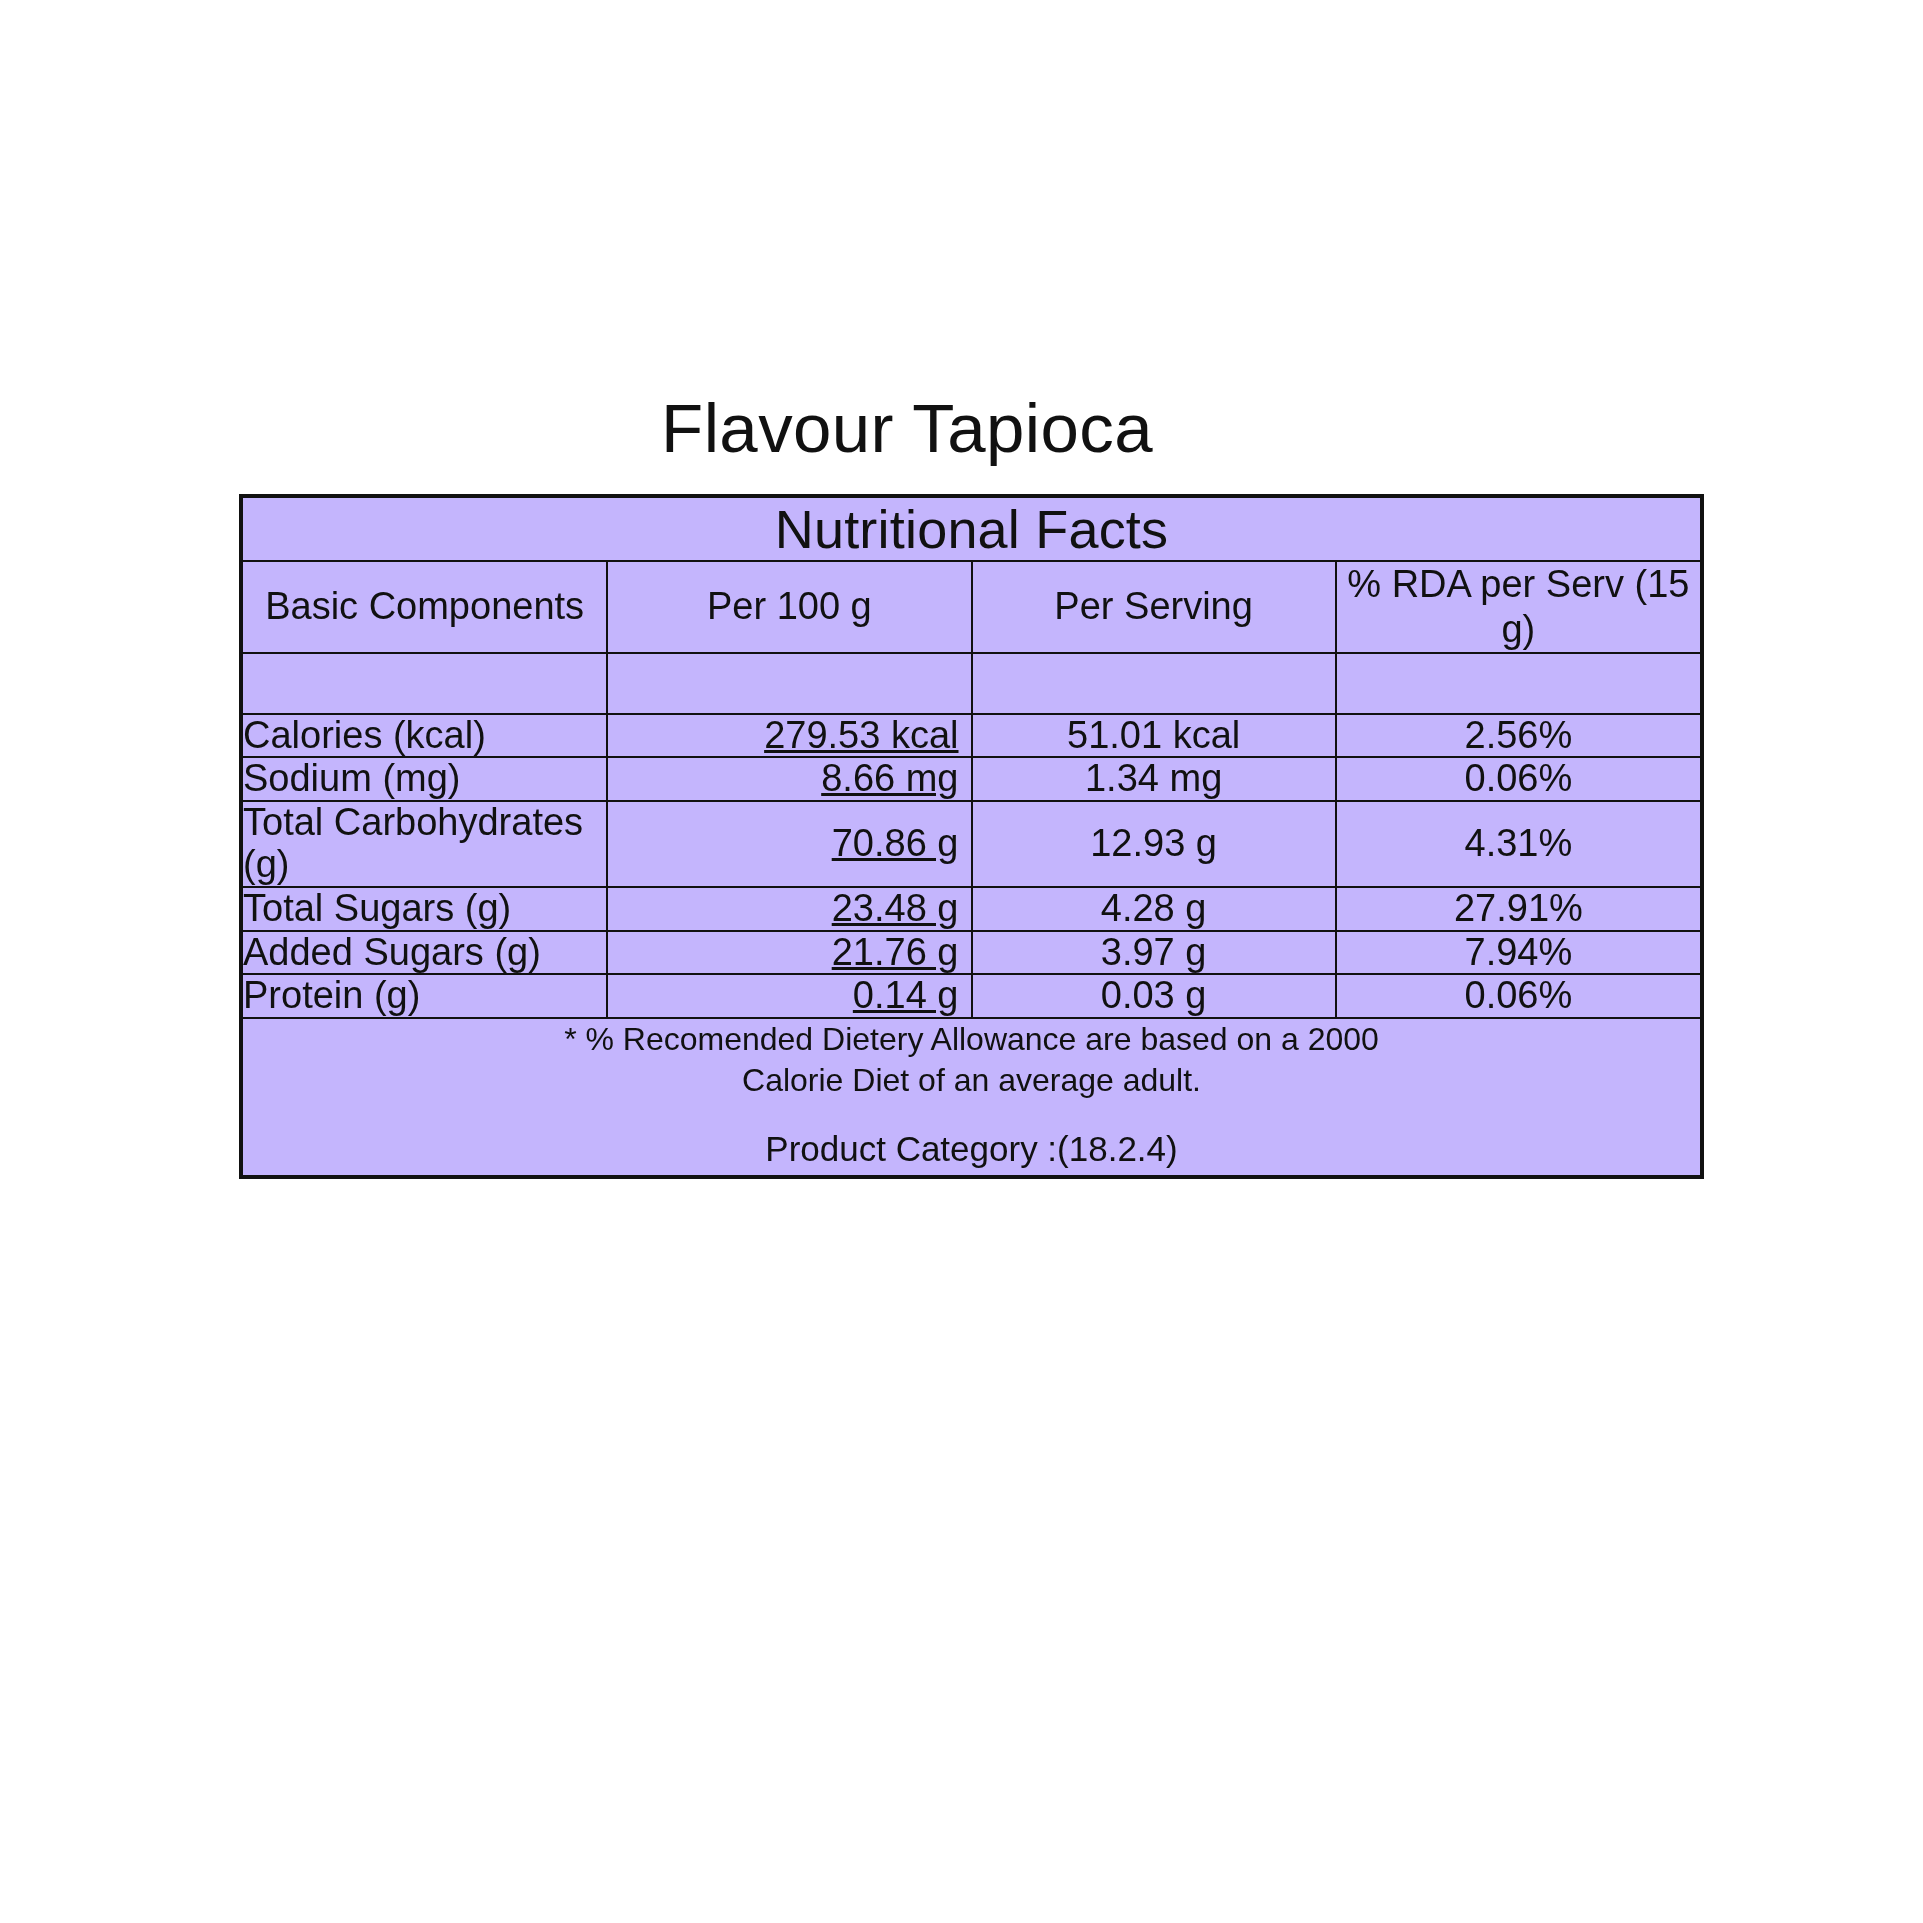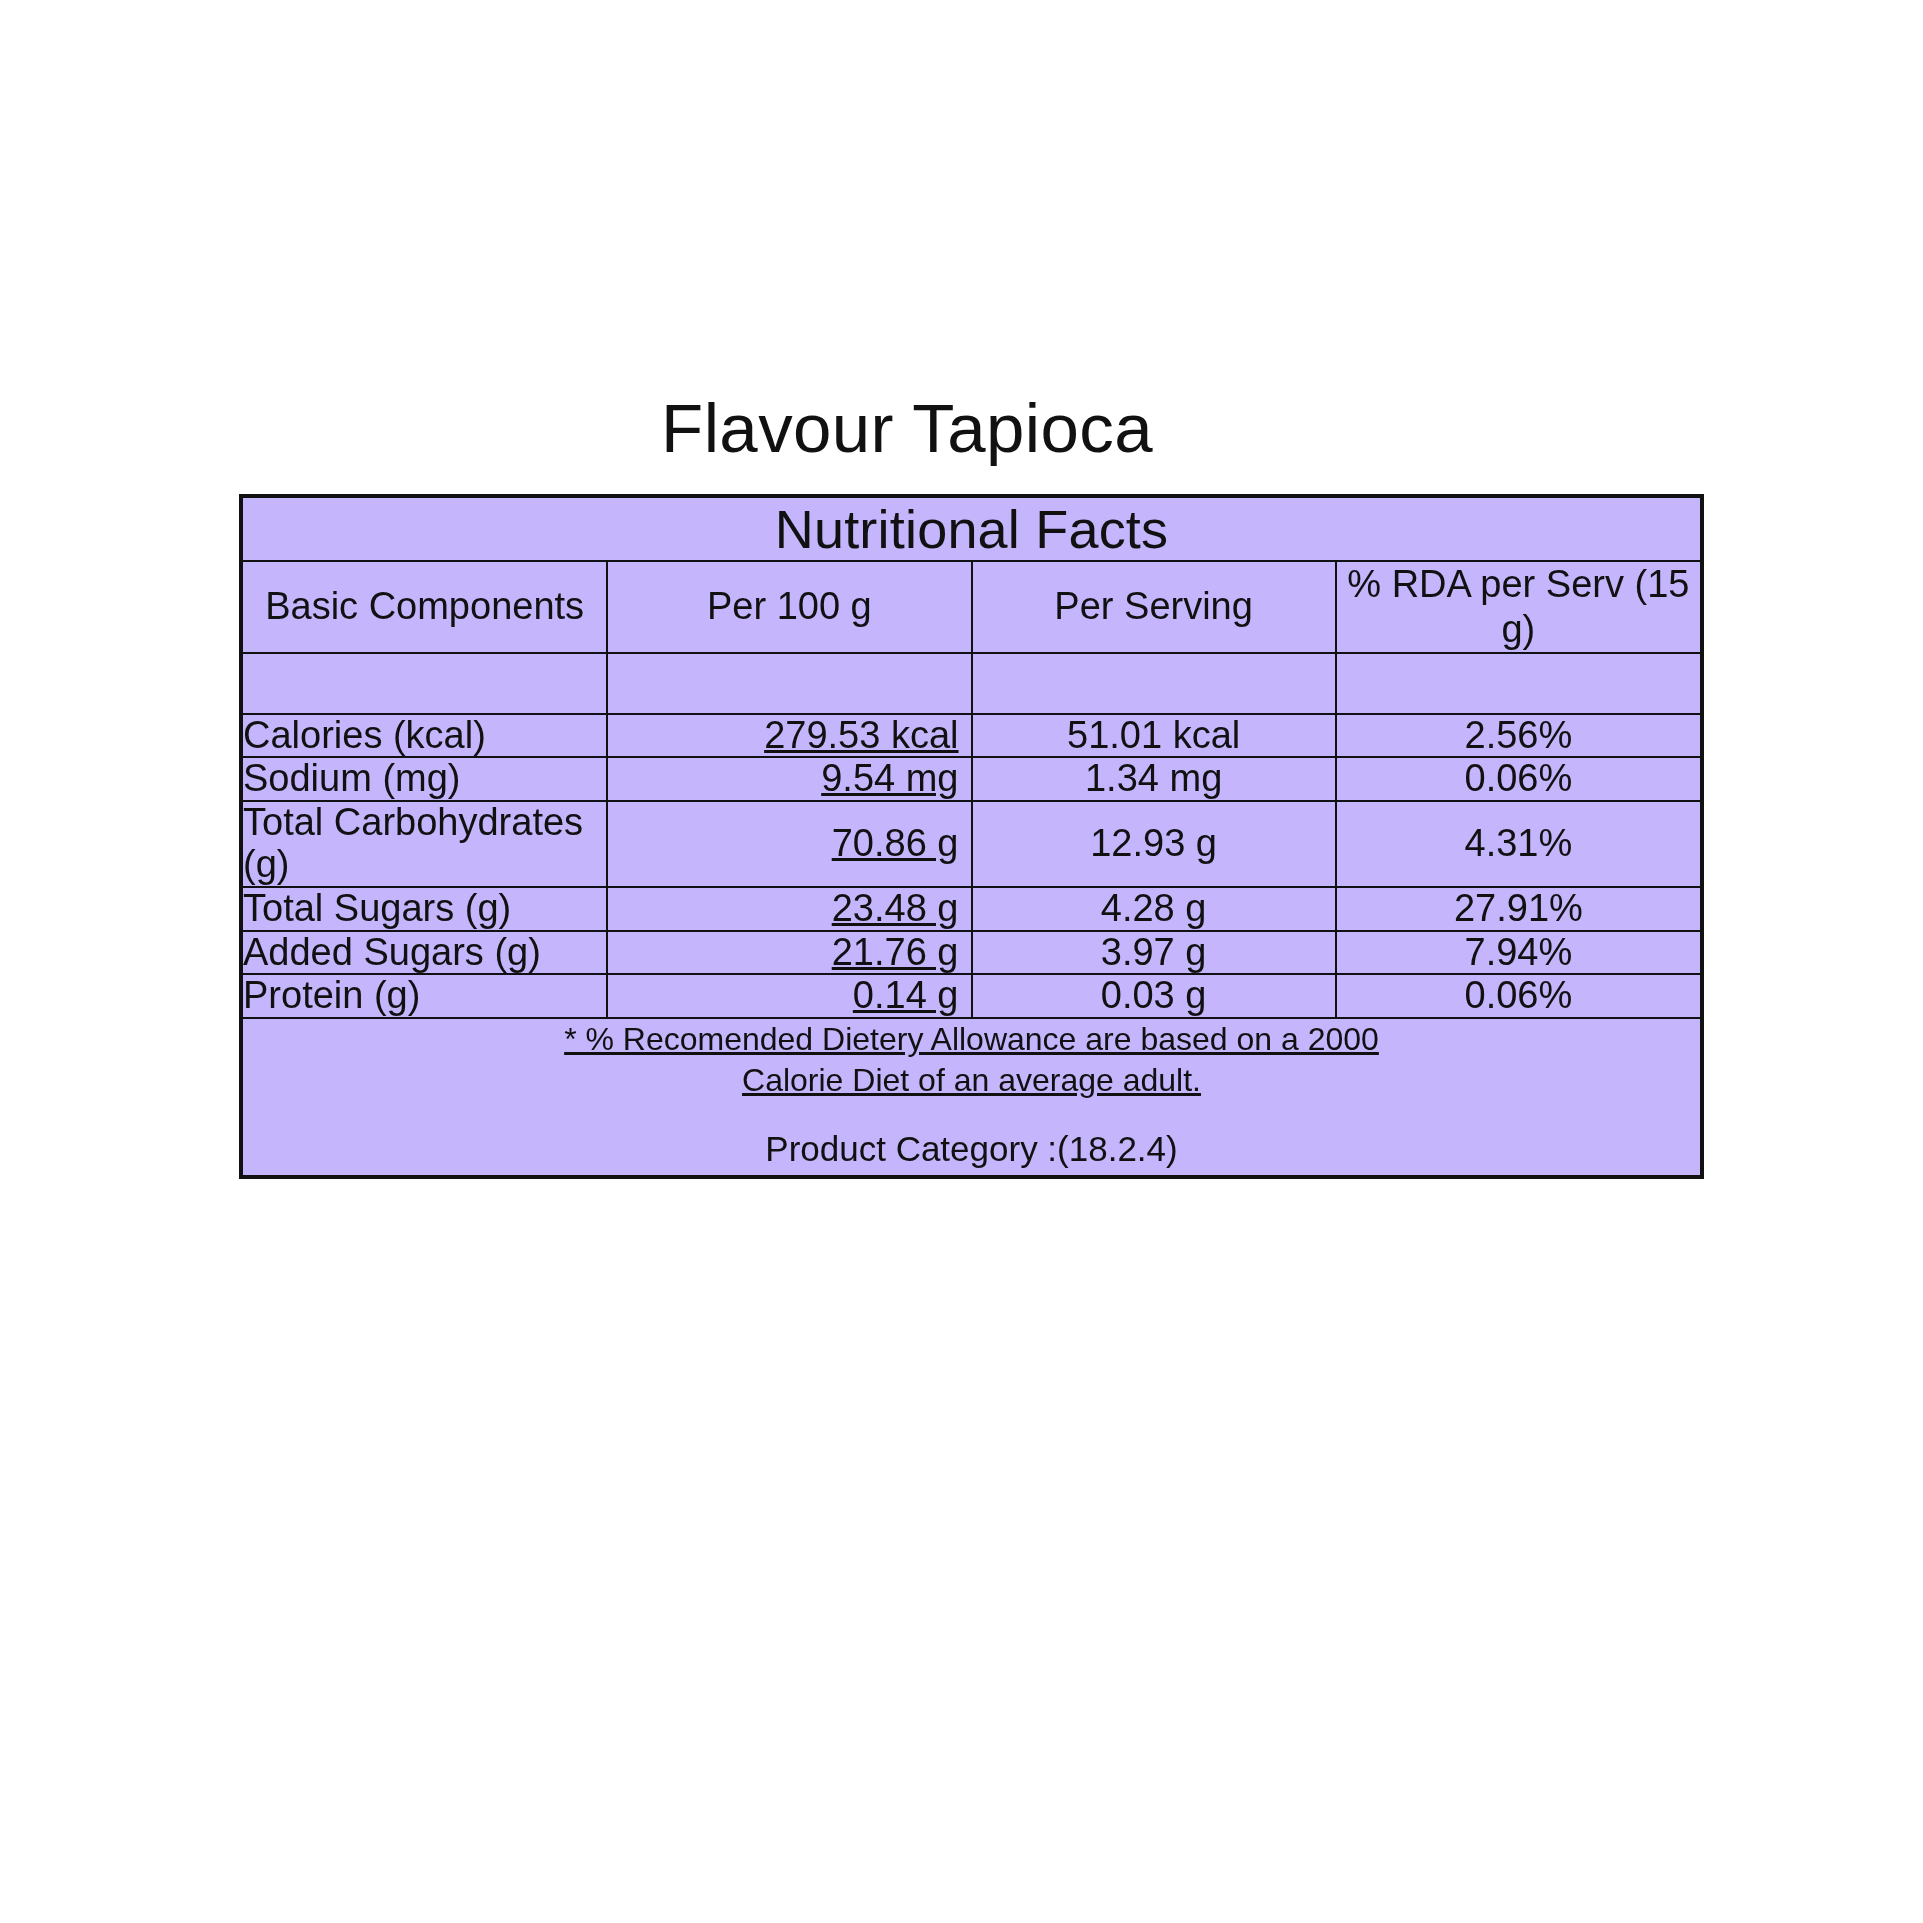--- a/index.html
+++ b/index.html
@@ -114,21 +114,20 @@
 
   .footnote-cell {
     padding: 16.5px 30px 25.6px 30px;
     text-align: center;
   }
 
   .footnote {
     font-size: 32px;
     line-height: 1.28;
     margin: 0;
-    text-decoration: underline;
   }
 
   .category {
     font-size: 35px;
     line-height: 1.2;
     margin: 27px 0 4.5px 0;
   }
 </style>
 </head>
 <body>
@@ -162,21 +161,21 @@
           <tr>
             <td class="row-label">Calories (kcal)</td>
             <td class="row-val per100">279.53 kcal</td>
             <td class="row-val">51.01 kcal</td>
             <td class="row-val">2.56%</td>
           </tr>
 
 
           <tr>
             <td class="row-label">Sodium (mg)</td>
-            <td class="row-val per100">9.54 mg</td>
+            <td class="row-val per100">8.66 mg</td>
             <td class="row-val">1.34 mg</td>
             <td class="row-val">0.06%</td>
           </tr>
 
           <tr>
             <td class="row-label">Total Carbohydrates (g)</td>
             <td class="row-val per100">70.86 g</td>
             <td class="row-val">12.93 g</td>
             <td class="row-val">4.31%</td>
           </tr>

